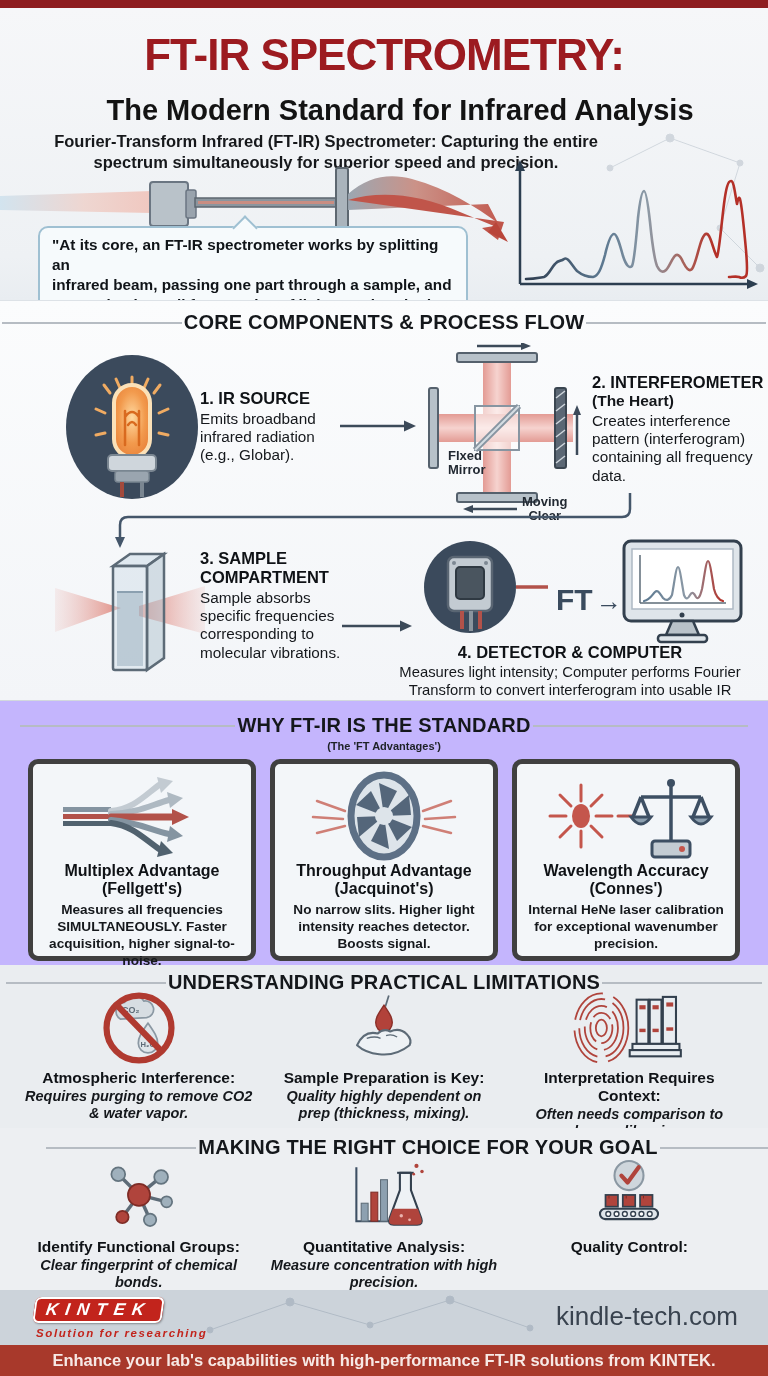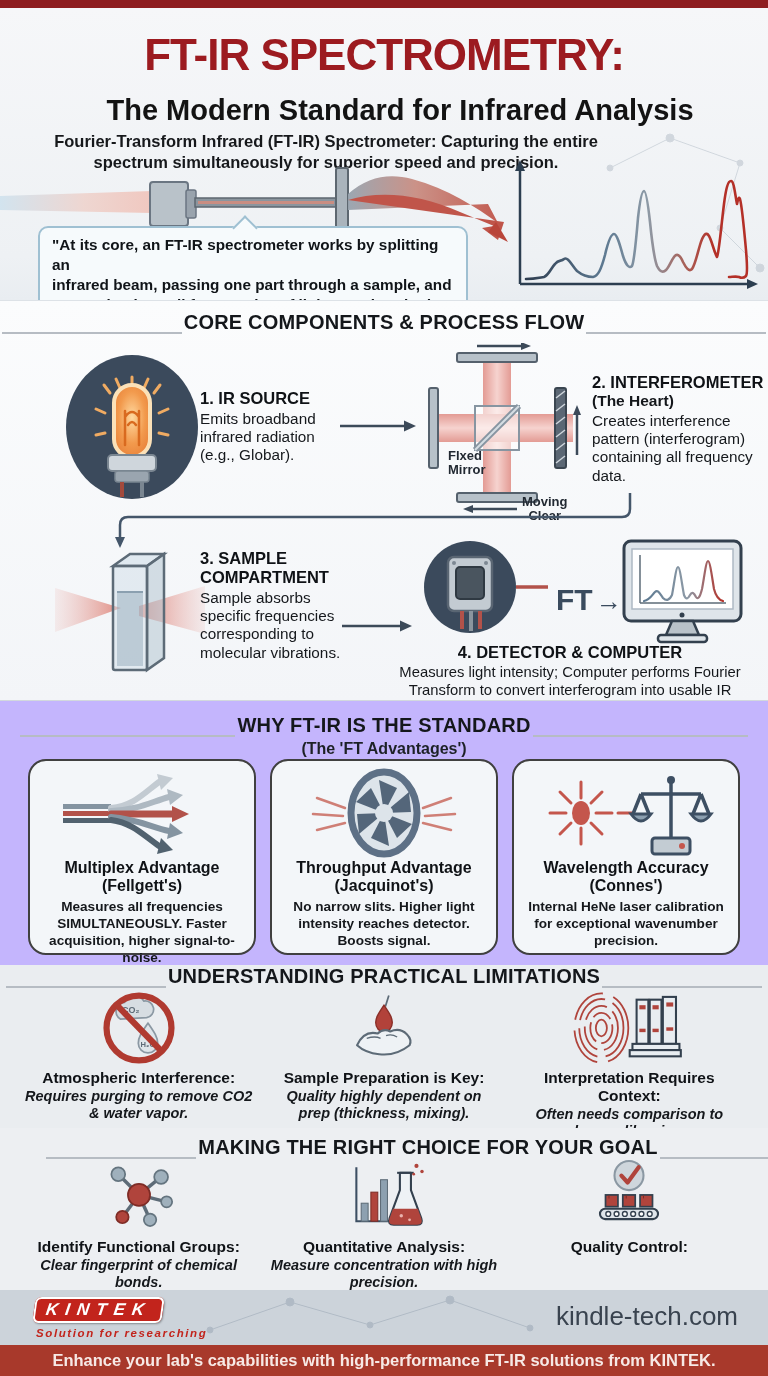--- a/index.html
+++ b/index.html
@@ -26,36 +26,36 @@
            font-size:16.5px;font-weight:600;line-height:1.28;color:#16181b;}
   .quote-box{position:absolute;left:38px;top:218px;width:402px;background:#f6fafc;
              border:2px solid #9fc0d2;border-radius:10px;padding:7px 12px;
              font-size:15.3px;font-weight:600;line-height:1.3;color:#101418;}
   .quote-tail{position:absolute;left:196px;top:-9px;width:16px;height:16px;background:#f6fafc;
              border-left:2px solid #9fc0d2;border-top:2px solid #9fc0d2;transform:rotate(45deg);}
 
   
   .process{position:absolute;left:0;top:300px;width:768px;height:400px;
            background:linear-gradient(180deg,#fbfcfd,#f3f5f8);border-top:1px solid #dde2e7;}
-  .sec-head{display:flex;align-items:flex-end;justify-content:center;gap:2px;}
+  .sec-head{display:flex;align-items:center;justify-content:center;gap:2px;}
   .sec-head .rule{height:2px;background:#b6bcc3;}
   .sec-head h3{margin:0;font-size:20px;font-weight:800;letter-spacing:.2px;color:#14171b;}
   .step-title{font-size:16.5px;font-weight:800;line-height:1.14;color:#0f1216;}
   .step-sub{font-size:15.5px;font-weight:600;line-height:1.15;color:#14171b;}
   .step-body{font-size:15.3px;font-weight:500;line-height:1.2;color:#15181c;margin-top:2px;}
   .mirror-label{font-size:13px;font-weight:600;line-height:1.1;color:#222932;}
   .ft-label{font-size:30px;font-weight:800;color:#3a4b5e;}
   .ft-arrow{font-size:26px;font-weight:700;color:#3a4b5e;}
 
   
   .advantages{position:absolute;left:0;top:700px;width:768px;height:265px;
               background:#c4b5fd;border-top:1px solid #d2d8dd;}
-  .subhead{text-align:center;font-size:16px;font-weight:600;color:#1d2126;margin-top:3px;}
+  .subhead{text-align:center;font-size:11px;font-weight:600;color:#1d2126;margin-top:3px;}
   .cards{position:absolute;left:28px;top:58px;width:712px;display:flex;gap:14px;}
-  .card{flex:1;background:#f3f6f9;border:2px solid #404040;border-radius:18px;
+  .card{flex:1;background:#f3f6f9;border:5px solid #404040;border-radius:10px;
         height:180px;padding:6px 8px;text-align:center;}
   .card .icon-wrap{height:92px;display:flex;align-items:center;justify-content:center;}
   .card-title{font-size:16px;font-weight:800;line-height:1.15;color:#0f1216;}
   .card-body{font-size:13.6px;font-weight:600;line-height:1.25;color:#15181c;margin-top:3px;}
 
   .limitations{position:absolute;left:0;top:965px;width:768px;height:163px;background:#eaedf0;}
   .choices{position:absolute;left:0;top:1128px;width:768px;height:162px;background:#edeff2;padding-left:44px;}
   .tri-cols{position:absolute;left:16px;top:26px;width:736px;display:flex;}
   .col{flex:1;text-align:center;padding:0 8px;}
   .col .icon-wrap{height:74px;display:flex;align-items:center;justify-content:center;}
@@ -414,21 +414,21 @@
           </svg>
         </div>
         <div class="card-title">Wavelength Accuracy</div>
         <div class="card-title">(Connes')</div>
         <div class="card-body">Internal HeNe laser calibration for exceptional wavenumber precision.</div>
       </div>
     </div>
   </section>
 
   <section class="limitations">
-    <div class="sec-head" style="">
+    <div class="sec-head" style="margin-top:6px">
       <span class="rule" style="width:160px"></span>
       <h3>UNDERSTANDING PRACTICAL LIMITATIONS</h3>
       <span class="rule" style="width:160px"></span>
     </div>
     <div class="tri-cols">
 
       <div class="col">
         <div class="icon-wrap">
           <svg width="76" height="76" viewBox="0 0 110 110">
             <path d="M28,42 a13,13 0 0 1 6,-24 a15,13 0 0 1 28,-2 a12,12 0 0 1 4,24 Z" fill="#d7dde2" stroke="#8b98a3" stroke-width="2.5"></path>

